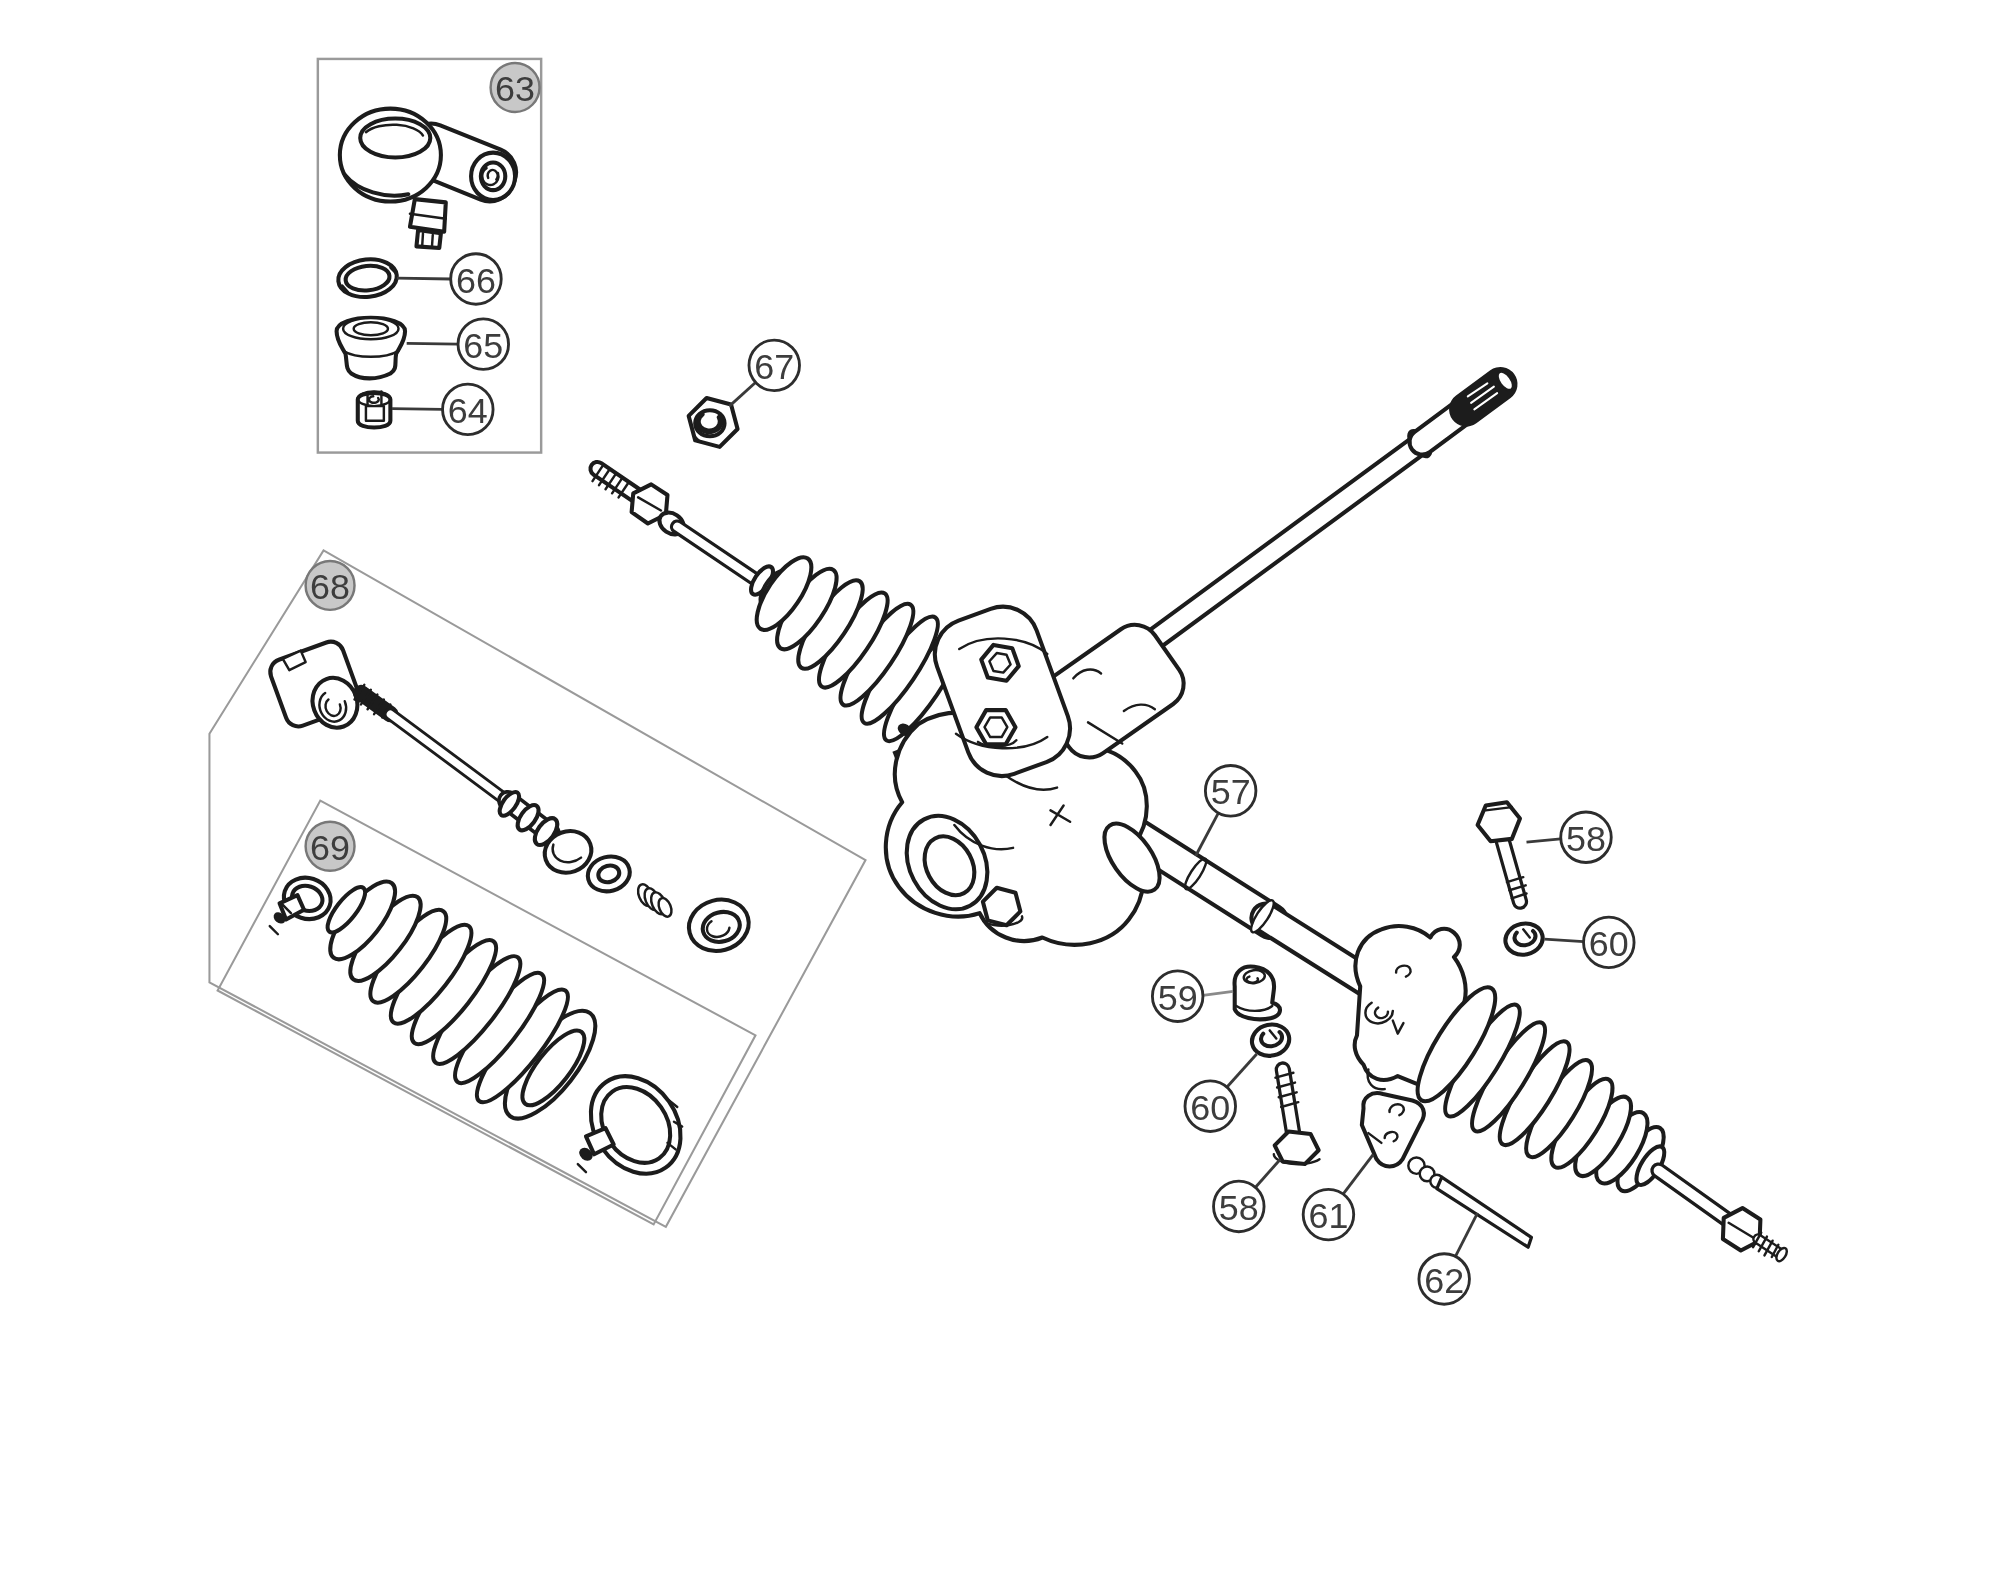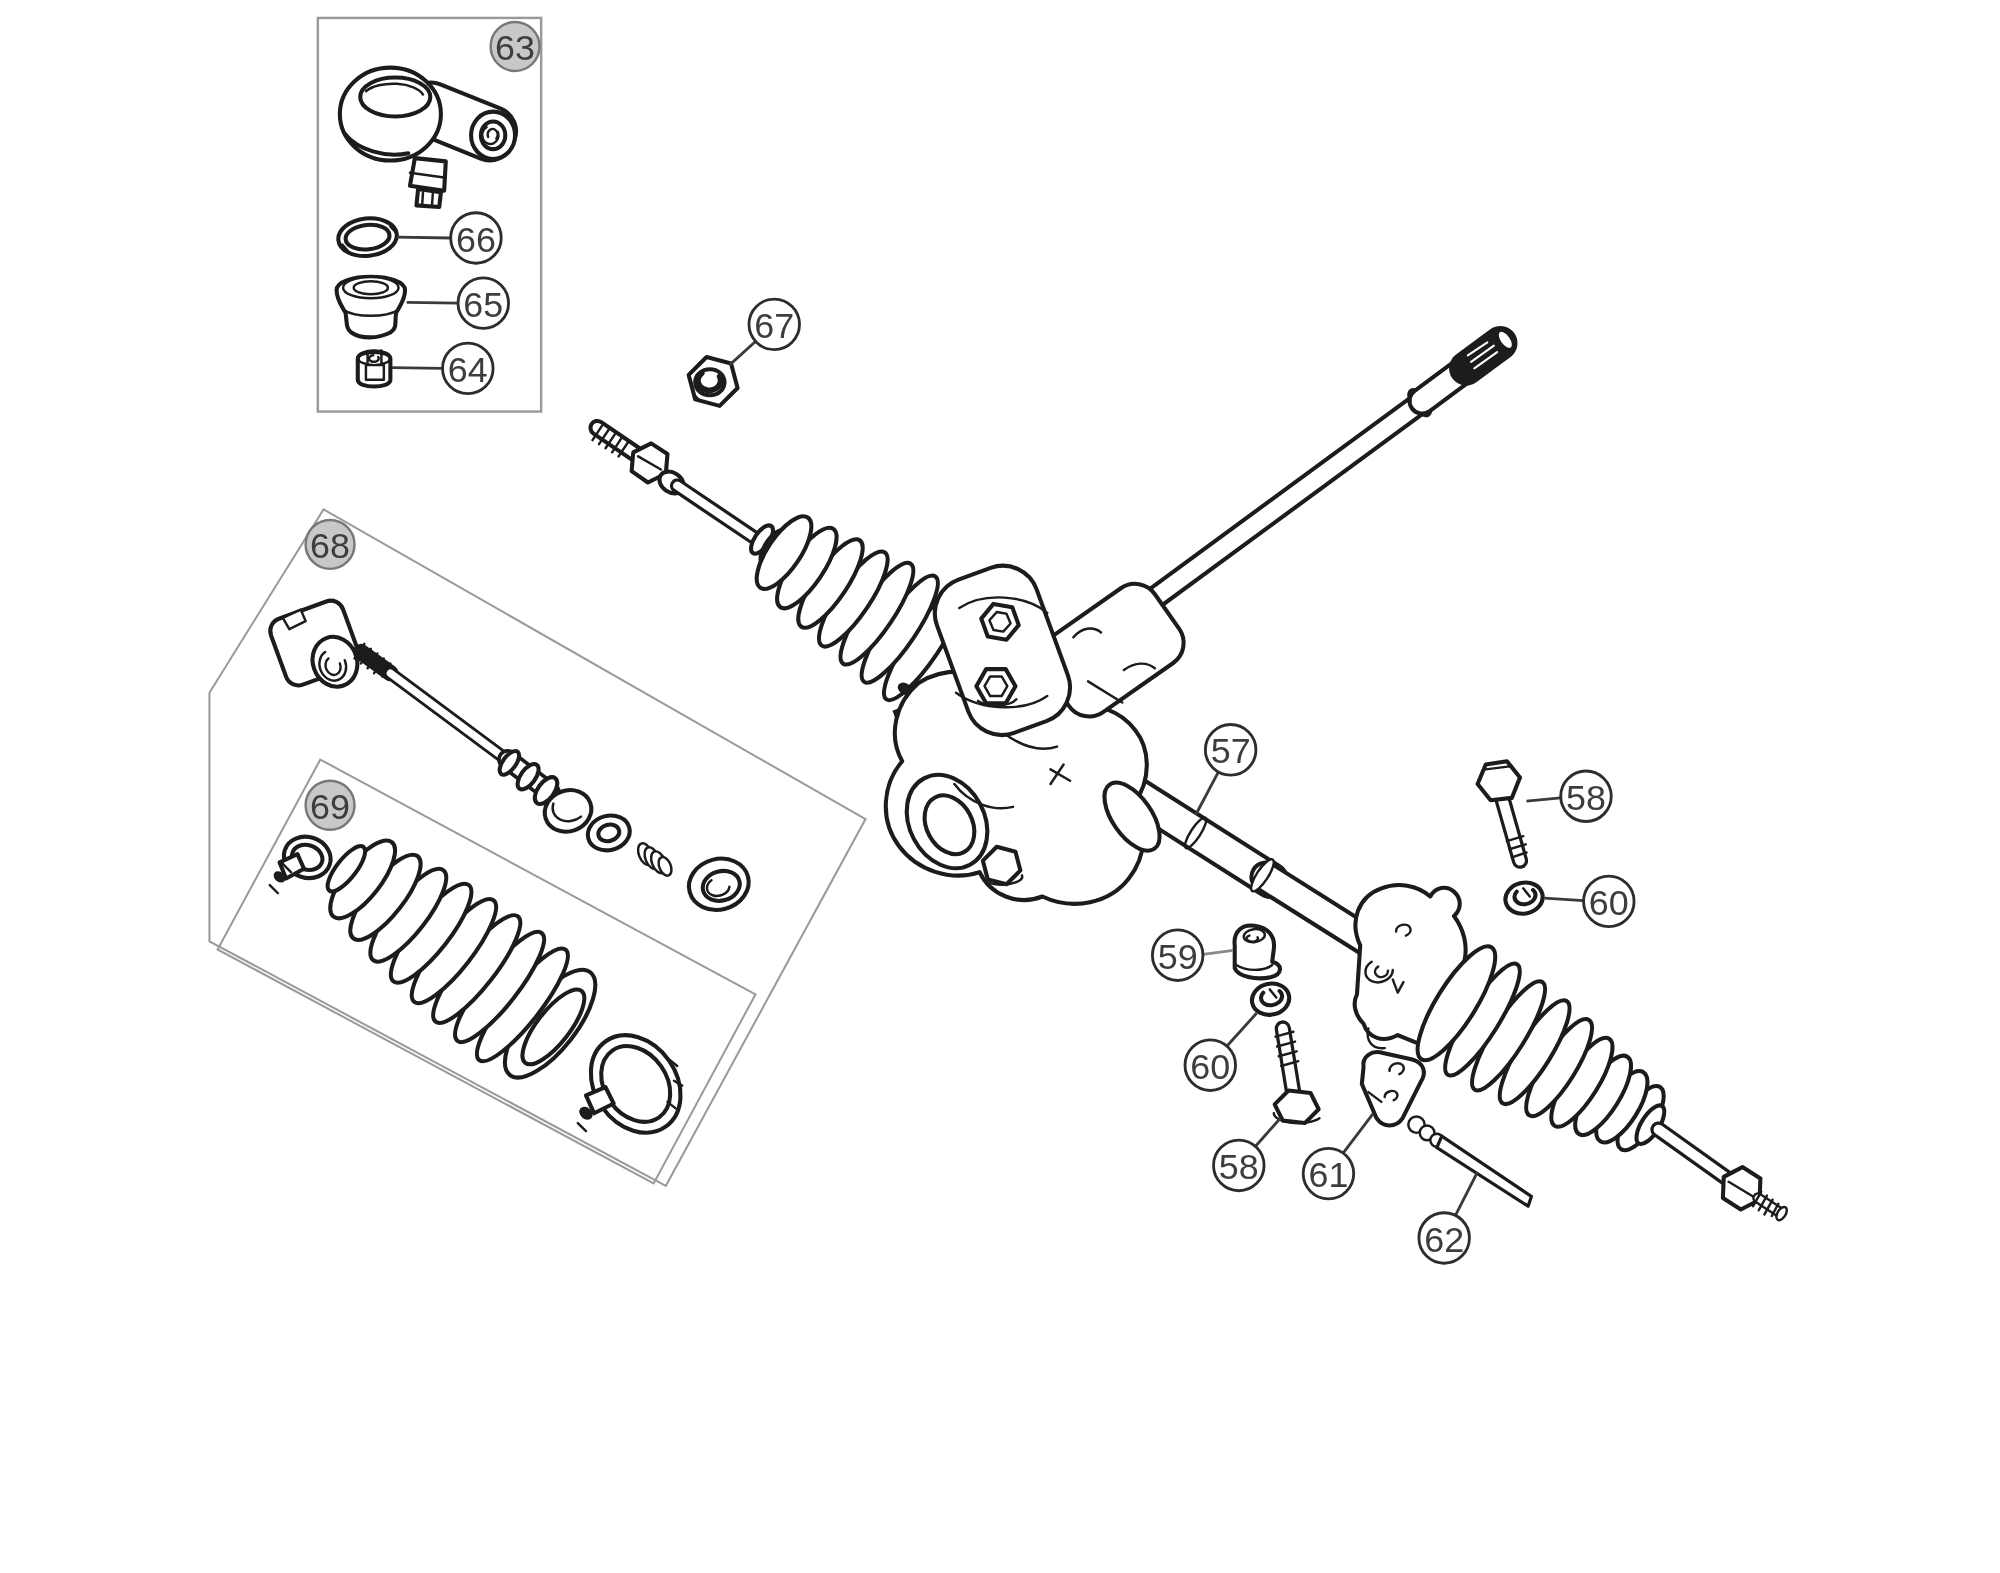--- a/index.html
+++ b/index.html
@@ -1,17 +1,17 @@
 <!DOCTYPE html>
 <html><head>
 <meta charset="utf-8">
 <style>
   html,body{margin:0;padding:0;background:#ffffff;}
   .stage{position:relative;width:2000px;height:1282px;background:#ffffff;overflow:hidden;
-         font-family:"Liberation Sans", sans-serif;}
+         font-family:"Liberation Sans", sans-serif;margin-top:41px;}
   svg{display:block;width:100%;height:100%;}
   .art{stroke:#1c1c1c;stroke-width:5;fill:none;stroke-linecap:round;stroke-linejoin:round;}
   .wfill{fill:#ffffff;}
   .thin{stroke-width:3;}
   .boxline{stroke:#9a9a9a;stroke-width:3;fill:none;}
   .leader{stroke:#3a3a3a;stroke-width:3.5;fill:none;}
   .leader-gray{stroke:#8a8a8a;stroke-width:3.5;fill:none;}
   .co-white{fill:#ffffff;stroke:#2d2d2d;stroke-width:3.5;}
   .co-gray{fill:#c8c8c8;stroke:#787878;stroke-width:3;}
   .co-text{font-size:44px;fill:#3d3d3d;text-anchor:middle;dominant-baseline:central;}

